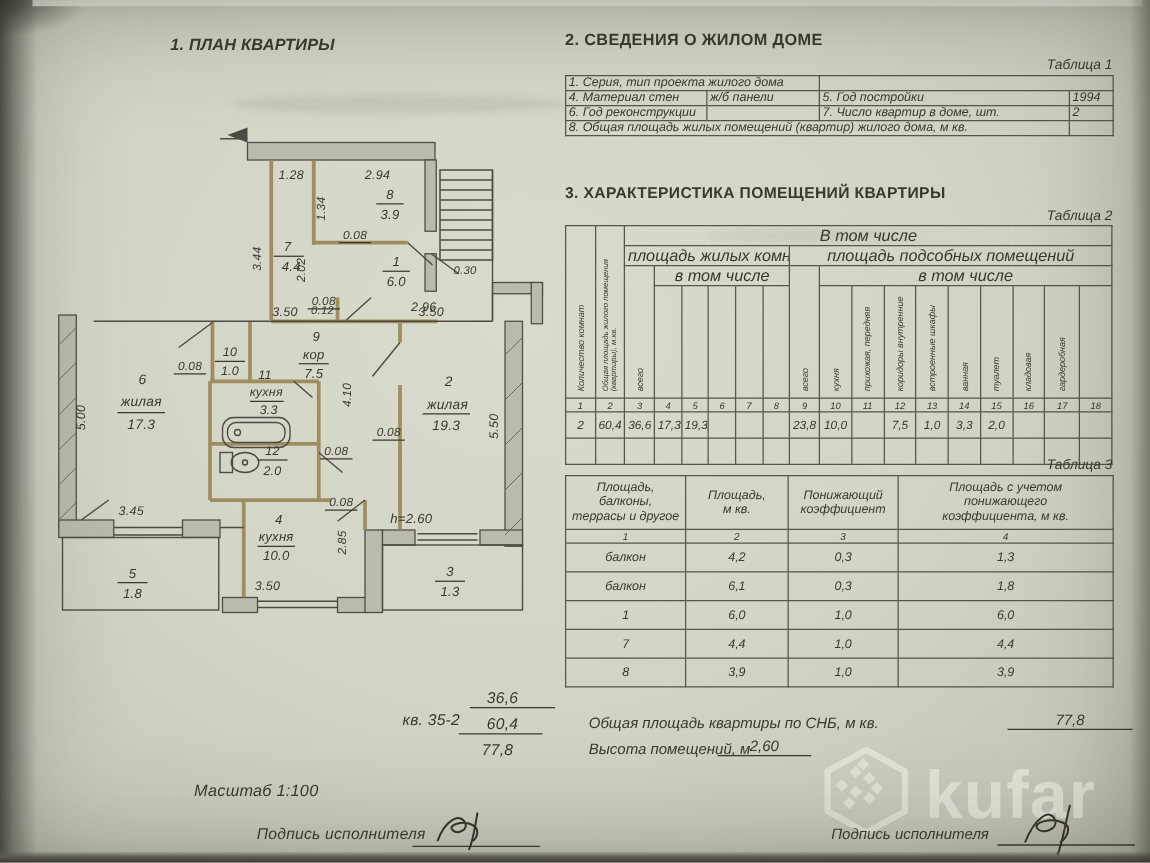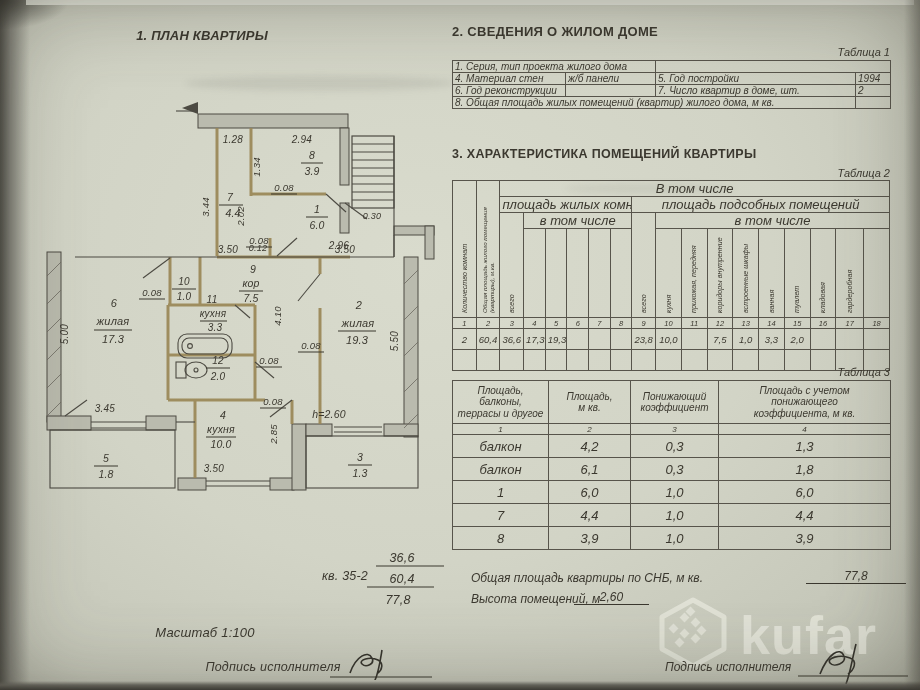--- a/index.html
+++ b/index.html
@@ -45,21 +45,21 @@
   .vt{display:inline-block;writing-mode:vertical-rl;transform:rotate(180deg);
       white-space:normal;line-height:1.05;font-size:7.2px;font-style:italic;text-align:left;}
   .vt1{height:120px;}
   .vt15{height:96px;}
   .vt2{height:84px;}
   .tiny{font-size:6.2px;}
   .t2 tbody[data-rows] td{height:20px;font-size:9.5px;}
   .t2 tbody[data-rows] tr:first-child td{height:10px;font-size:7.5px;}
   .t3 td{text-align:center;white-space:pre-line;}
   .t3 .t3h td{font-size:10px;height:42px;vertical-align:middle;line-height:1.15;}
-  .t3 tbody[data-rows] td{height:22px;font-size:13px;}
+  .t3 tbody[data-rows] td{height:22px;font-size:10px;}
   .t3 tbody[data-rows] tr:first-child td{height:10px;font-size:8px;}
   .sum-line{position:absolute;left:471px;width:438px;font-size:12px;font-style:italic;white-space:nowrap;}
   .sum-val{position:absolute;text-align:center;border-bottom:1.2px solid #3b382f;font-style:italic;}
   .v1{left:335px;top:-2px;width:100px;}
   .v2{left:103px;top:-2px;width:75px;}
   .sig-label{position:absolute;font-size:12px;font-style:italic;white-space:nowrap;}
   .wm{position:absolute;left:648px;top:592px;pointer-events:none;}
   .sigsvg{position:absolute;}
 </style>
 </head>

